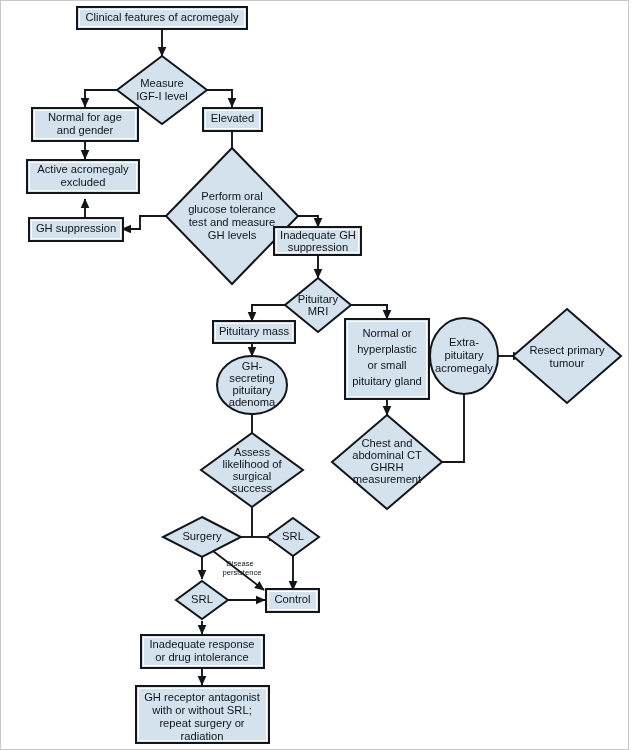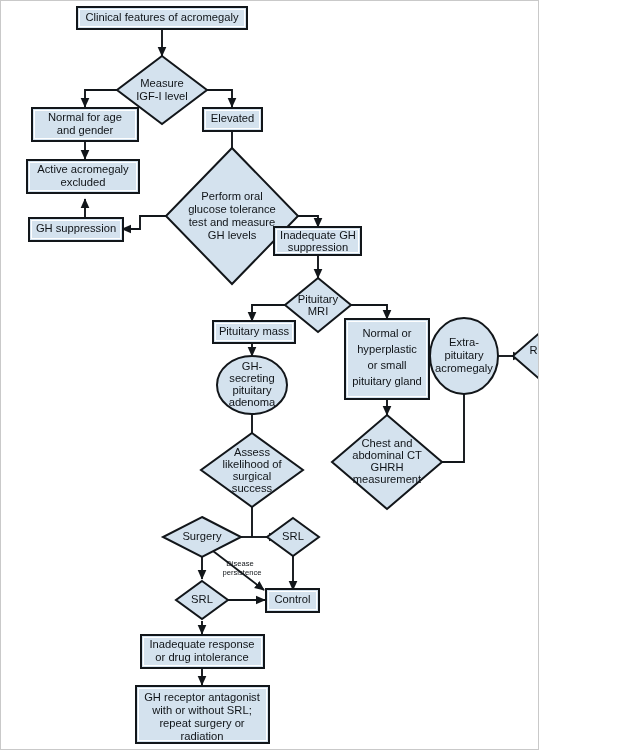--- a/index.html
+++ b/index.html
@@ -5,21 +5,21 @@
   html, body {
     margin: 0;
     padding: 0;
     background: #ffffff;
   }
   body {
     font-family: "Liberation Sans", sans-serif;
   }
   #canvas {
     position: relative;
-    width: 539px;
+    width: 629px;
     height: 750px;
     background: #ffffff;
     box-sizing: border-box;
     border: 1px solid #c9c9c9;
     overflow: hidden;
   }
   #flow-svg {
     position: absolute;
     left: 0;
     top: 0;

